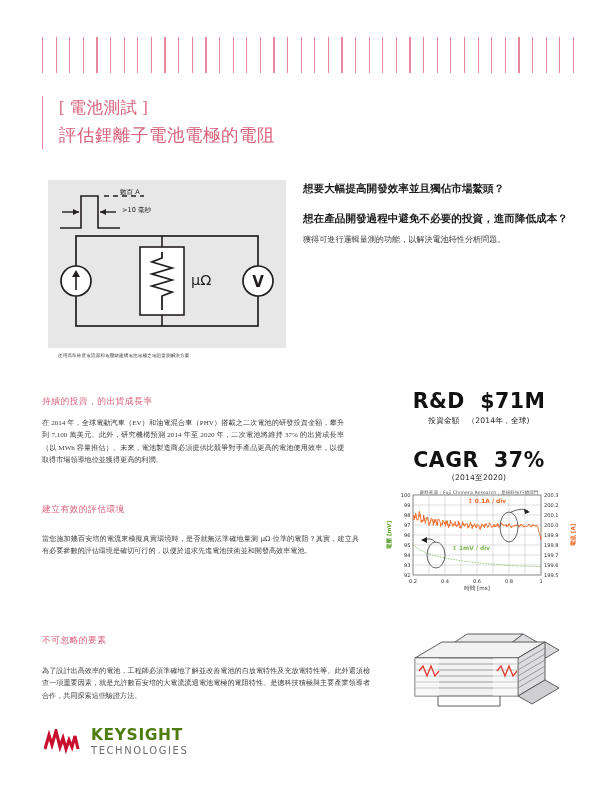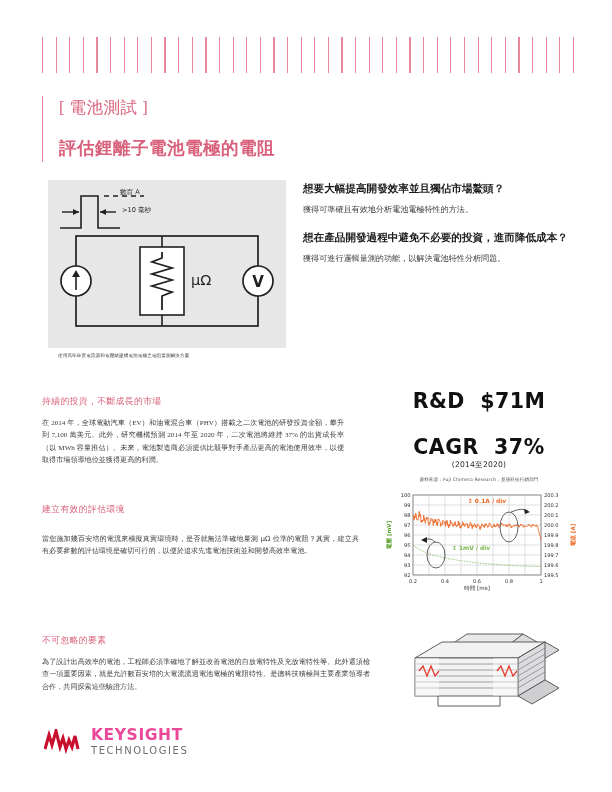--- a/index.html
+++ b/index.html
@@ -17,21 +17,21 @@
   .tickrule{
     position:absolute;left:42px;top:37px;width:532px;height:36px;
     display:flex;justify-content:space-between;align-items:stretch;
   }
   .tickrule i{display:block;width:1.2px;background:#e8879c;}
 
   
   .title-wrap{position:absolute;left:42px;top:96px;width:400px;
     border-left:1.4px solid #e8879c;padding-left:16px;}
   .kicker{font-size:16.5px;color:#d9607a;line-height:1.5;letter-spacing:.5px;font-family:Liberation Serif, serif;}
-  .headline{font-size:17.5px;color:#d9607a;line-height:1.55;letter-spacing:.5px;margin-top:14px;font-weight:bold;}
+  .headline{font-size:17.5px;color:#d9607a;line-height:1.55;letter-spacing:.5px;margin-top:1px;}
 
   
   .fig{position:absolute;left:48px;top:180px;width:238px;height:168px;background:#e7e7e8;}
   .figcap{position:absolute;left:58px;top:353px;width:250px;font-size:4.6px;color:#3a3a3a;
     line-height:1.5;letter-spacing:.1px;}
 
   
   .intro{position:absolute;left:303px;top:180px;width:268px;}
   .q{font-size:10.6px;font-weight:bold;line-height:1.6;color:#1b1b1b;}
   .a{font-size:8.1px;line-height:1.65;color:#3c3c3c;margin-top:6px;}
@@ -41,40 +41,40 @@
   .sec-h{font-size:8.8px;color:#d9607a;letter-spacing:.4px;}
   .sec-p{font-size:7.1px;line-height:1.75;color:#3c3c3c;text-align:justify;}
 
   .s1{position:absolute;left:42px;top:396px;width:302px;}
   .s1 .sec-p{margin-top:9px;font-family:Liberation Serif, serif;}
 
   .s2{position:absolute;left:42px;top:504px;width:317px;}
   .s2 .sec-p{margin-top:17px;}
 
   .s3{position:absolute;left:42px;top:635px;width:328px;}
-  .s3 .sec-p{margin-top:9px;}
+  .s3 .sec-p{margin-top:18px;}
 
   
   .stats{position:absolute;left:372px;top:390px;width:214px;text-align:center;}
   .stat-big{font-size:20.5px;font-weight:bold;letter-spacing:.5px;color:#111;line-height:1.1;}
   .stat-sub{font-size:7.6px;color:#222;margin-top:3px;letter-spacing:.2px;}
   .stat-sub2{font-size:7.6px;color:#222;margin-top:2px;letter-spacing:.2px;}
   .src{font-size:4.6px;color:#555;margin-top:7px;letter-spacing:.1px;}
 
   
   .chart{position:absolute;left:383px;top:487px;width:200px;height:112px;}
   .chart svg{display:block;}
 
   
   .stack{position:absolute;left:405px;top:620px;width:175px;height:105px;}
 
   
   .logo{position:absolute;left:44px;top:722px;width:200px;height:40px;display:flex;align-items:center;gap:9px;}
   .logo-text{line-height:1;}
-  .logo-k{font-size:15.5px;font-weight:bold;letter-spacing:.6px;color:#ec4899;}
+  .logo-k{font-size:15.5px;font-weight:bold;letter-spacing:.6px;color:#4d7c0f;}
   .logo-t{font-size:10px;letter-spacing:1.55px;color:#6d6e71;margin-top:2.5px;}
 </style>
 </head>
 <body>
 
 <div class="page">
 
   <div class="tickrule" id="tickrule">
       <i></i>
       <i></i>
@@ -150,44 +150,46 @@
       <line x1="114" y1="135" x2="114" y2="146" stroke="#231f20" stroke-width="1.6"></line>
     </svg>
     <div style="position:absolute;left:72px;top:8px;font-size:6.6px;color:#231f20;text-align:right;">數百 A</div>
     <div style="position:absolute;left:74px;top:26px;font-size:6.6px;color:#231f20;">&gt;10 毫秒</div>
     <div style="position:absolute;left:143px;top:92px;font-size:14.5px;color:#231f20;">μΩ</div>
   </div>
   <div class="figcap">使用高準確度電流源和電壓錶建構電池電極之電阻量測解決方案</div>
 
   <div class="intro">
     <div class="q">想要大幅提高開發效率並且獨佔市場鰲頭？</div>
-    <div class="a">獲得可準確且有效地分析電池電極特性的方法。</div>
     <div class="gap"></div>
     <div class="q">想在產品開發過程中避免不必要的投資，進而降低成本？</div>
     <div class="a">獲得可進行邏輯量測的功能，以解決電池特性分析問題。</div>
   </div>
 
   <div class="s1">
-    <div class="sec-h">持續的投資，不斷成長的市場</div>
+    <div class="sec-h">持續的投資，的出貨成長率</div>
     <div class="sec-p">在 2014 年，全球電動汽車（EV）和油電混合車（PHV）搭載之二次電池的研發投資金額，攀升到 7,100 萬美元。此外，研究機構預測 2014 年至 2020 年，二次電池將維持 37% 的出貨成長率（以 MWh 容量推估）。未來，電池製造商必須提供比競爭對手產品更高的電池使用效率，以便取得市場領導地位並獲得更高的利潤。</div>
   </div>
 
   <div class="s2">
     <div class="sec-h">建立有效的評估環境</div>
     <div class="sec-p">當您施加幾百安培的電流來模擬真實環境時，是否就無法準確地量測 μΩ 位準的電阻？其實，建立具有必要參數的評估環境是確切可行的，以便於追求先進電池技術並和開發高效率電池。</div>
   </div>
 
   <div class="s3">
     <div class="sec-h">不可忽略的要素</div>
     <div class="sec-p">為了設計出高效率的電池，工程師必須準確地了解並改善電池的自放電特性及充放電特性等。此外還須檢查一項重要因素，就是允許數百安培的大電流流過電池電極的電阻特性。是德科技積極與主要產業領導者合作，共同探索這些驗證方法。</div>
   </div>
 
   <div class="stats">
     <div class="stat-big">
       <span>R&amp;D</span>&nbsp;&nbsp;<span>$71M</span>
+    </div>
+    <div class="stat-sub">
+      <span>投資金額</span>&nbsp;&nbsp;&nbsp;<span>（2014年，全球)</span>
     </div>
     <div class="stat-big" style="margin-top:23px;">
       <span>CAGR</span>&nbsp;&nbsp;<span>37%</span>
     </div>
     <div class="stat-sub2">(2014至2020)</div>
     <div class="src">資料來源：Fuji Chimera Research，是德科技行銷部門</div>
   </div>
 
   <div class="chart">
     <svg id="chart-svg" width="200" height="112" viewBox="0 0 200 112">

